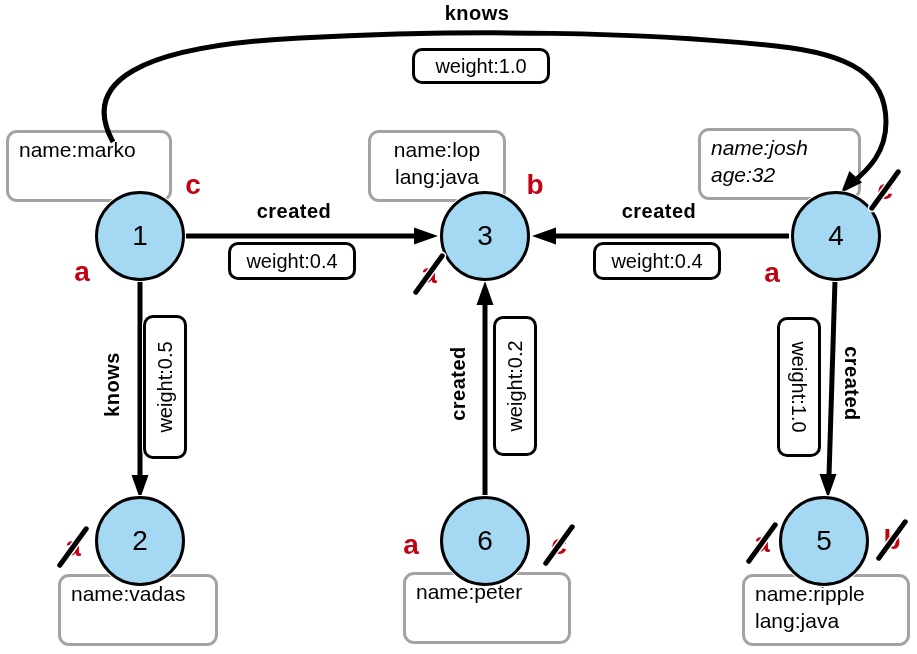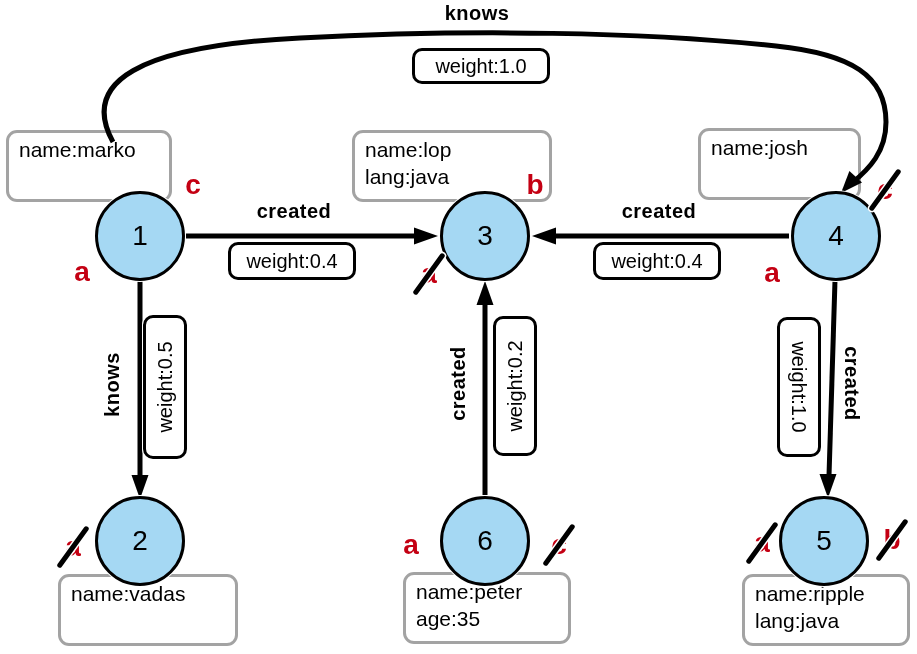--- a/index.html
+++ b/index.html
@@ -38,23 +38,23 @@
     font-size:28px;font-weight:bold;color:#c40013;
     text-shadow:-1px -1px 0 #fff,1px -1px 0 #fff,-1px 1px 0 #fff,1px 1px 0 #fff;
   }
   .slash{
     position:absolute;left:50%;top:50%;width:50px;height:5px;background:#000;
     border-radius:3px;transform:translate(-50%,-50%) rotate(-54deg);
     box-shadow:0 0 0 1.5px #fff;
   }
   
   .pb-marko {left:6px;  top:130px;width:166px;height:72px;}
-  .pb-lop   {left:352px;top:130px;width:200px;height:72px;}
-  .pb-josh  {left:698px;top:128px;width:163px;height:72px;}
-  .pb-vadas {left:58px; top:574px;width:180px;height:72px;}
+  .pb-lop   {left:368px;top:130px;width:138px;height:72px;text-align:center;}
+  .pb-josh  {left:698px;top:128px;width:163px;height:72px;font-style:italic;}
+  .pb-vadas {left:58px; top:574px;width:160px;height:72px;}
   .pb-peter {left:403px;top:572px;width:168px;height:72px;}
   .pb-ripple{left:742px;top:574px;width:168px;height:72px;}
 
   .n1{left:95px; top:191px;}
   .n3{left:440px;top:191px;}
   .n4{left:791px;top:191px;}
   .n2{left:95px; top:496px;}
   .n6{left:440px;top:496px;}
   .n5{left:779px;top:496px;}
 
@@ -91,27 +91,27 @@
 
   <div class="propbox pb-marko">
     <div>name:marko</div>
   </div>
   <div class="propbox pb-lop">
     <div>name:lop</div>
     <div>lang:java</div>
   </div>
   <div class="propbox pb-josh">
     <div>name:josh</div>
+    <div>age:32</div>
   </div>
   <div class="propbox pb-vadas">
     <div>name:vadas</div>
   </div>
   <div class="propbox pb-peter">
     <div>name:peter</div>
-    <div>age:35</div>
   </div>
   <div class="propbox pb-ripple">
     <div>name:ripple</div>
     <div>lang:java</div>
   </div>
 
   <svg class="edges" width="917" height="654" viewBox="0 0 917 654">
 
     <path d="M 113 142 C 80 82, 138 46, 300 38 C 470 29, 645 32, 776 46 C 852 54, 886 76, 886 122 C 886 152, 869 169, 852 183" fill="none" stroke="#000" stroke-width="5"></path>
     <polygon points="841,193 849.4,171 862,182.4" fill="#000"></polygon>

